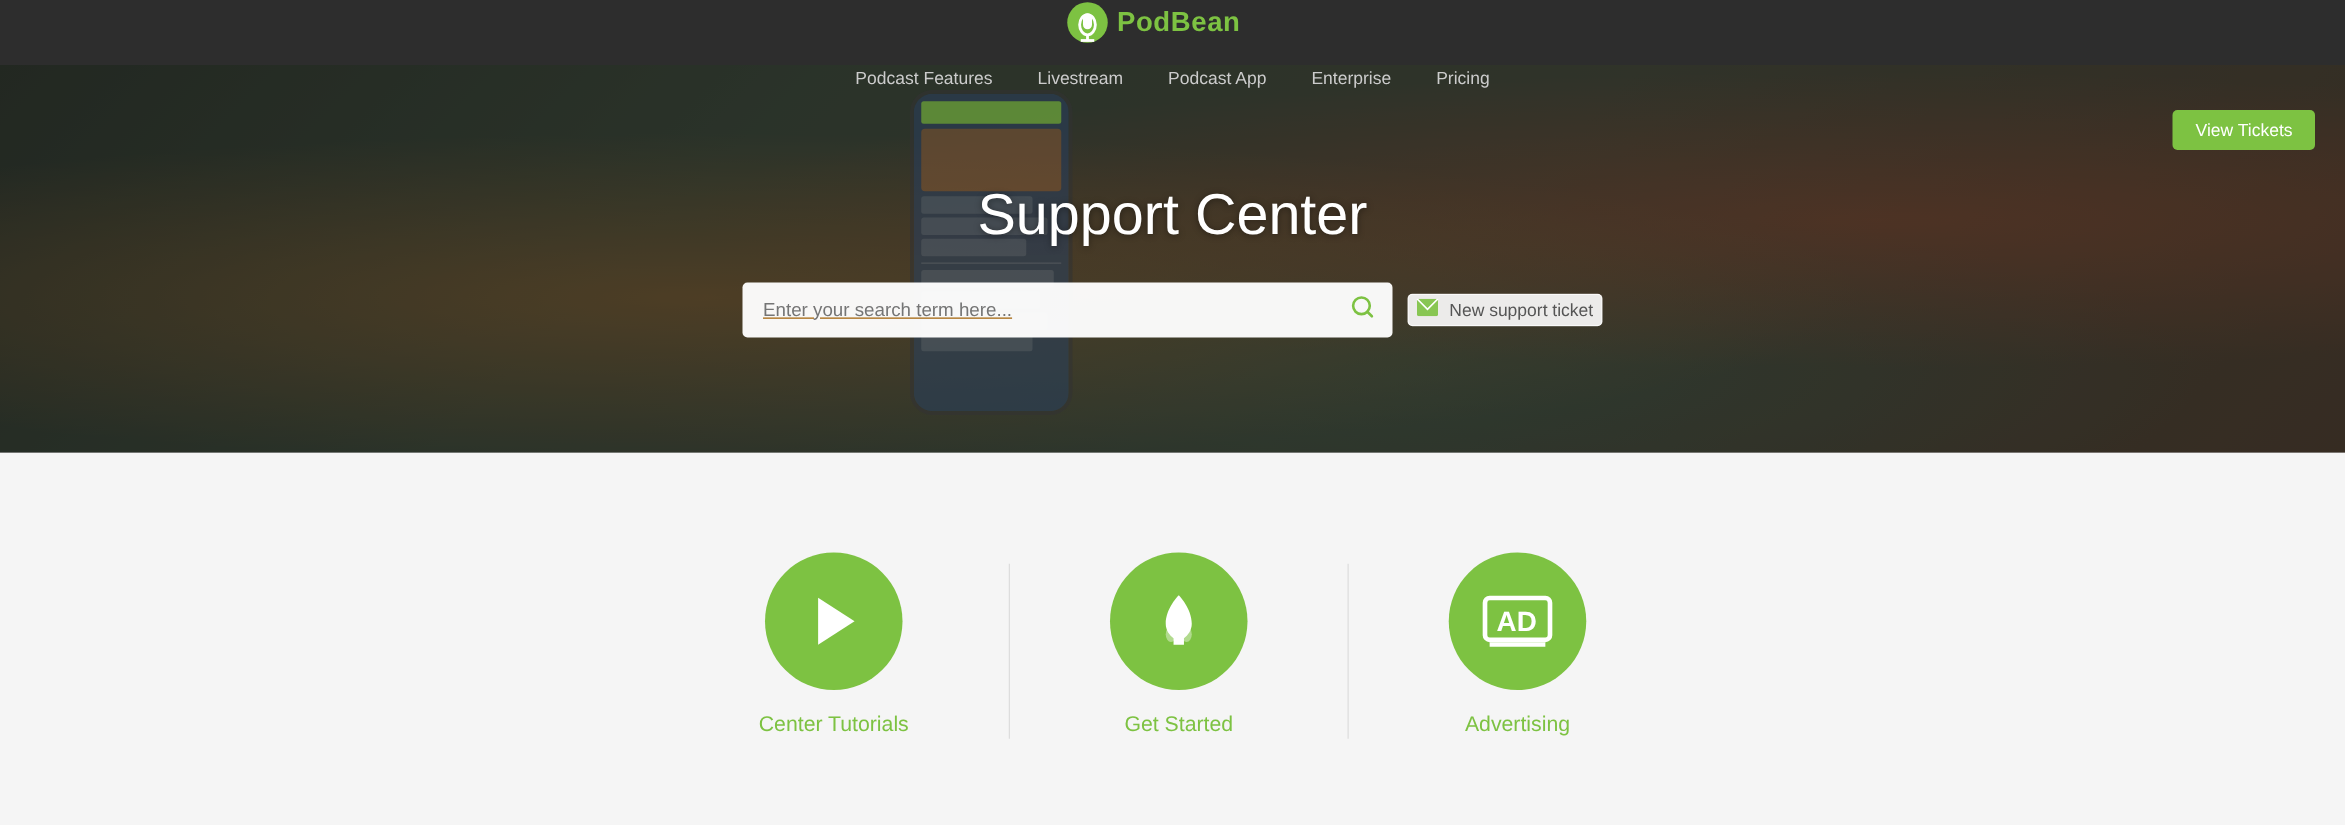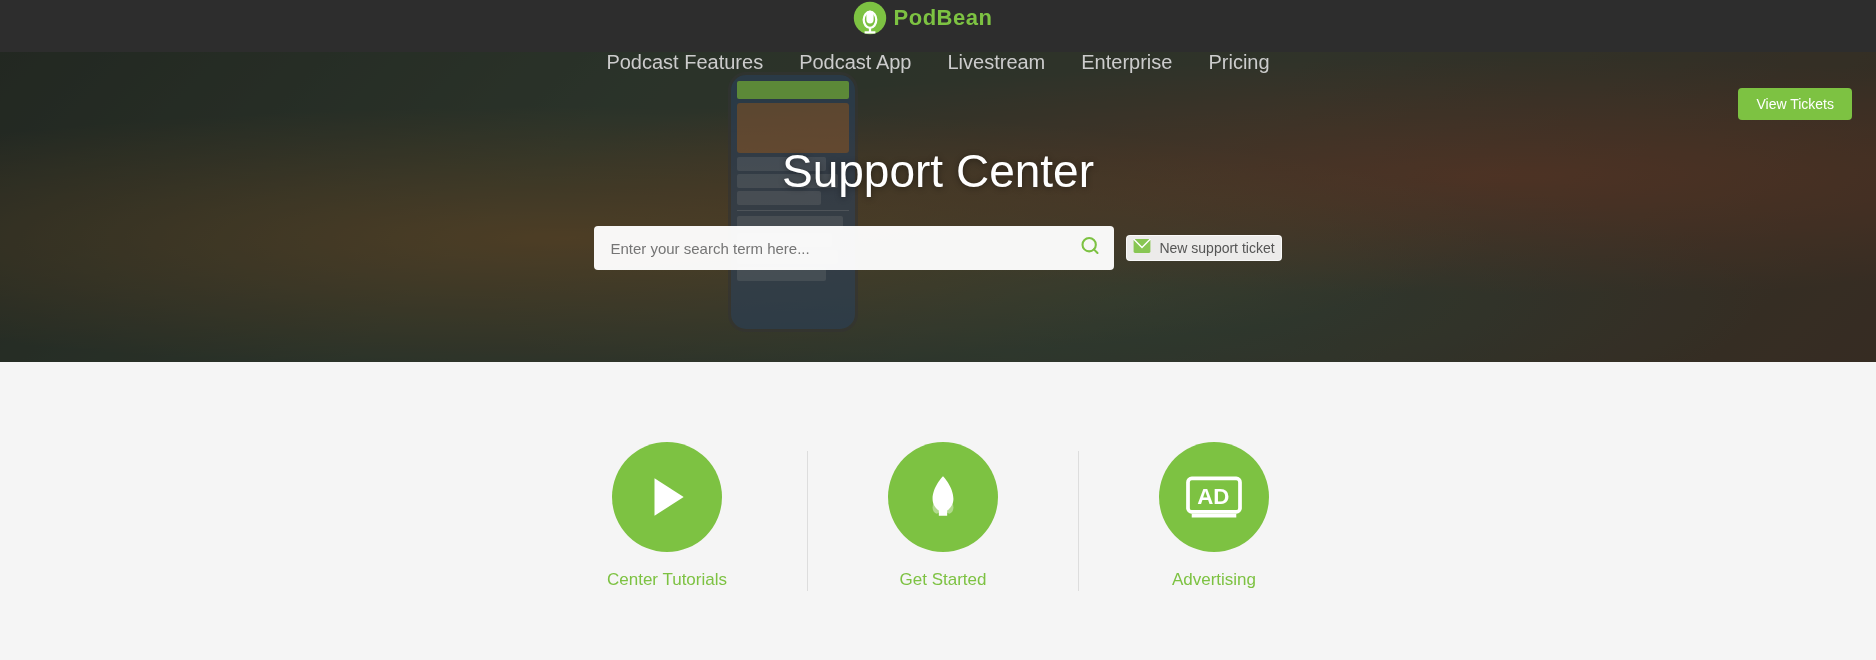--- a/index.html
+++ b/index.html
@@ -28,21 +28,21 @@
     }
     .navbar-nav {
       display: flex;
       align-items: center;
       gap: 0;
       flex: 1;
     }
     .navbar-nav a {
       color: #ccc;
       text-decoration: none;
-      font-size: 20px;
+      font-size: 14px;
       padding: 0 18px;
       height: 52px;
       display: flex;
       align-items: center;
       transition: color 0.2s;
     }
     .navbar-right {
       margin-left: auto;
       border-radius: 10px;
     }
@@ -147,23 +147,24 @@
       position: relative;
       width: 520px;
     }
     .hero-search-input {
       width: 100%;
       height: 44px;
       border: none;
       border-radius: 4px;
       padding: 0 48px 0 16px;
       font-size: 15px;
-      color: #be185d;
+      color: #a16207;
       outline: none;
       background: rgba(255,255,255,0.96);
+      text-decoration: underline;
     }
     .hero-search-icon {
       position: absolute;
       right: 14px;
       top: 50%;
       transform: translateY(-50%);
       color: #7dc242;
       font-size: 18px;
       pointer-events: none;
     }
@@ -246,22 +247,22 @@
       <circle cx="20" cy="20" r="18" fill="#7dc242"></circle>
       <ellipse cx="20" cy="22" rx="7" ry="9" fill="none" stroke="#fff" stroke-width="2.5"></ellipse>
       <line x1="20" y1="31" x2="20" y2="36" stroke="#fff" stroke-width="2.5"></line>
       <line x1="14" y1="36" x2="26" y2="36" stroke="#fff" stroke-width="2.5"></line>
       <rect x="16" y="12" width="8" height="14" rx="4" fill="#fff"></rect>
     </svg>
     <span style="color:#7dc242; font-size:22px; font-weight:700; letter-spacing:0.5px;">PodBean</span>
   </div>
   <div class="navbar-nav">
     <a>Podcast Features</a>
+    <a>Livestream</a>
     <a>Podcast App</a>
-    <a>Livestream</a>
     <a>Enterprise</a>
     <a>Pricing</a>
   </div>
   <div class="navbar-right">
     <button class="view-tickets-btn">View Tickets</button>
   </div>
 </nav>
 
 <section class="hero">
   <div class="hero-bg"></div>

